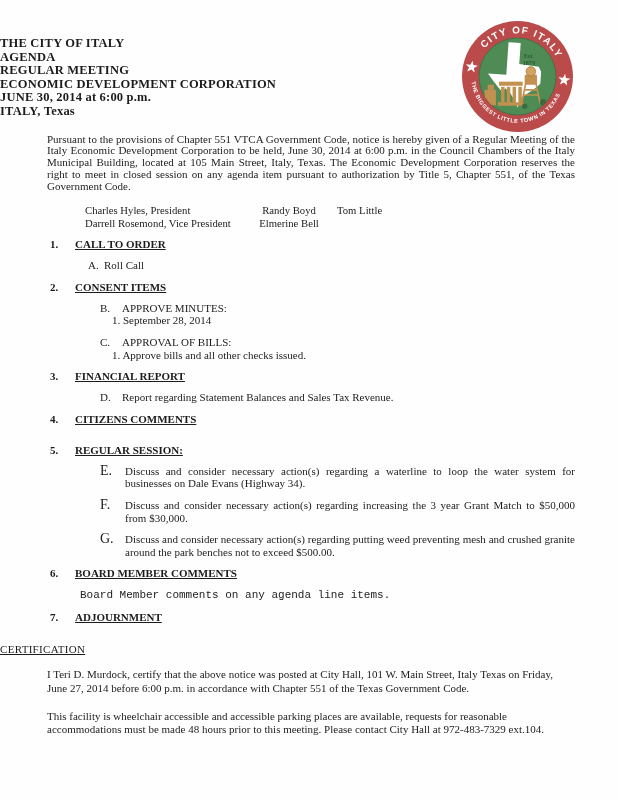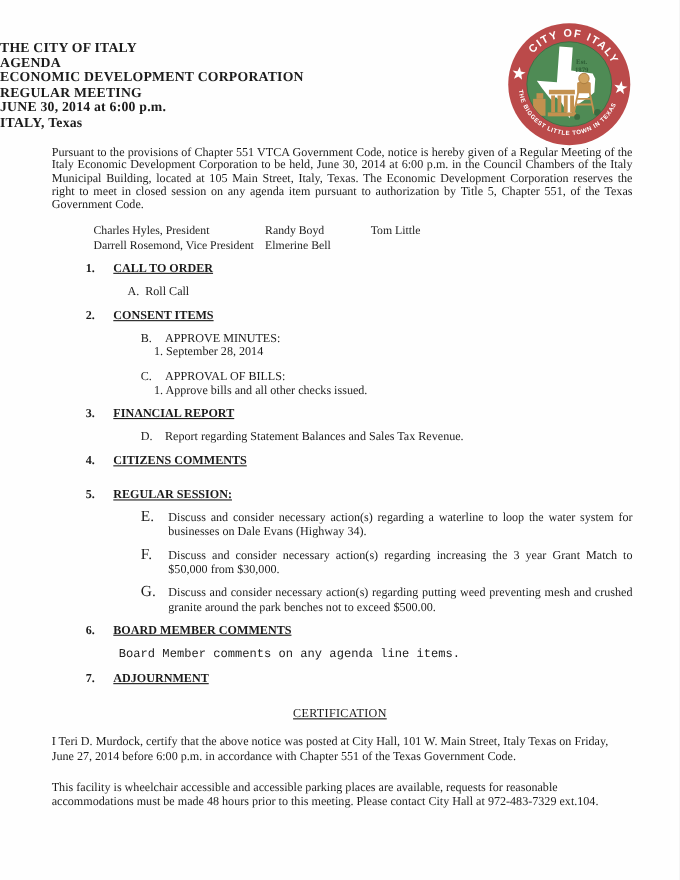--- a/index.html
+++ b/index.html
@@ -10,40 +10,40 @@
   }
   
   .title-block { padding-top:37px; text-align:left; font-weight:bold;
     font-size:12.5px; line-height:13.6px; letter-spacing:0.2px; }
   .logo { position:absolute; top:20px; left:461px; width:113px; height:113px; }
   
   .notice { margin:15px 43px 0 47px; font-size:11px; line-height:11.9px;
     text-align:justify; }
   
   .members { display:flex; margin:11px 0 0 85px; font-size:10.7px; line-height:12.6px; }
-  .mcol-1 { width:156px; } .mcol-2 { width:115px; } .mcol-3 { width:96px; } .mcol-4 { flex:1; }
+  .mcol-1 { width:156px; } .mcol-2 { width:115px; } .mcol-3 { width:96px;text-align:center; } .mcol-4 { flex:1; }
   
-  .agenda { margin-top:7px; font-size:11px;padding-left:28px; }
+  .agenda { margin-top:7px; font-size:11px; }
   .item-head { margin:9px 0 0 50px; font-weight:bold; }
   .item-head .num { display:inline-block; width:25px; }
   .item-head .htxt { text-decoration:underline; }
   .item-head.gap-lg { margin-top:19px; }
   .sub { display:flex; margin:9px 43px 0 100px; line-height:12.6px; }
   .sub .letter { flex:0 0 22px; }
   .sub .stext { flex:1; text-align:justify; }
   .sub.sub-a { margin-left:88px; }
   .sub.sub-a .letter { flex-basis:16px; }
   .sub.big-letter .letter { flex-basis:25px; font-size:14px; line-height:12px; }
   .child-line { margin-left:-10px; margin-top:0; }
   .note { margin:10px 43px 0 80px; line-height:12.6px;font-family:Liberation Mono, monospace; }
   
   .sig { margin:42px 0 0 357px; width:196px; font-size:11px; line-height:13px; }
   .sig-line { border-top:1px solid #3a3a3a; margin-bottom:4px; }
   
-  .cert-head { margin-top:20px; text-align:center; font-size:11px; }
+  .cert-head { margin-top:20px; text-align:left; font-size:11px; }
   .cert-head span { text-decoration:underline; letter-spacing:0.3px; }
   .cert-body { margin:13px 43px 0 47px; font-size:11px; line-height:13.8px; }
   .footer-note { margin:14px 43px 0 47px; font-size:11px; line-height:13.8px; }
 </style>
 </head>
 <body>
 
 <div class="page">
 
   <div class="logo">
@@ -91,22 +91,22 @@
         </text>
         <path fill="#ffffff" transform="translate(9.5,52)" d="M0,-6.2 L1.47,-2.02 L5.9,-1.92 L2.38,0.77 L3.64,5.02 L0,2.5 L-3.64,5.02 L-2.38,0.77 L-5.9,-1.92 L-1.47,-2.02 Z"></path>
         <path fill="#ffffff" transform="translate(100.5,52)" d="M0,-6.2 L1.47,-2.02 L5.9,-1.92 L2.38,0.77 L3.64,5.02 L0,2.5 L-3.64,5.02 L-2.38,0.77 L-5.9,-1.92 L-1.47,-2.02 Z"></path>
       </g>
     </svg>
   </div>
 
   <div class="title-block">
     <div>THE CITY OF ITALY</div>
     <div>AGENDA</div>
+    <div>REGULAR MEETING</div>
     <div>ECONOMIC DEVELOPMENT CORPORATION</div>
-    <div>REGULAR MEETING</div>
     <div>JUNE 30, 2014 at 6:00 p.m.</div>
     <div>ITALY, Texas</div>
   </div>
 
   <p class="notice">Pursuant to the provisions of Chapter 551 VTCA Government Code, notice is hereby given of a Regular Meeting of the Italy Economic Development Corporation to be held, June 30, 2014 at 6:00 p.m. in the Council Chambers of the Italy Municipal Building, located at 105 Main Street, Italy, Texas. The Economic Development Corporation reserves the right to meet in closed session on any agenda item pursuant to authorization by Title 5, Chapter 551, of the Texas Government Code.</p>
 
   <div class="members">
     <div class="mcol-1">
       <div>Charles Hyles, President</div>
       <div>Darrell Rosemond, Vice President</div>

